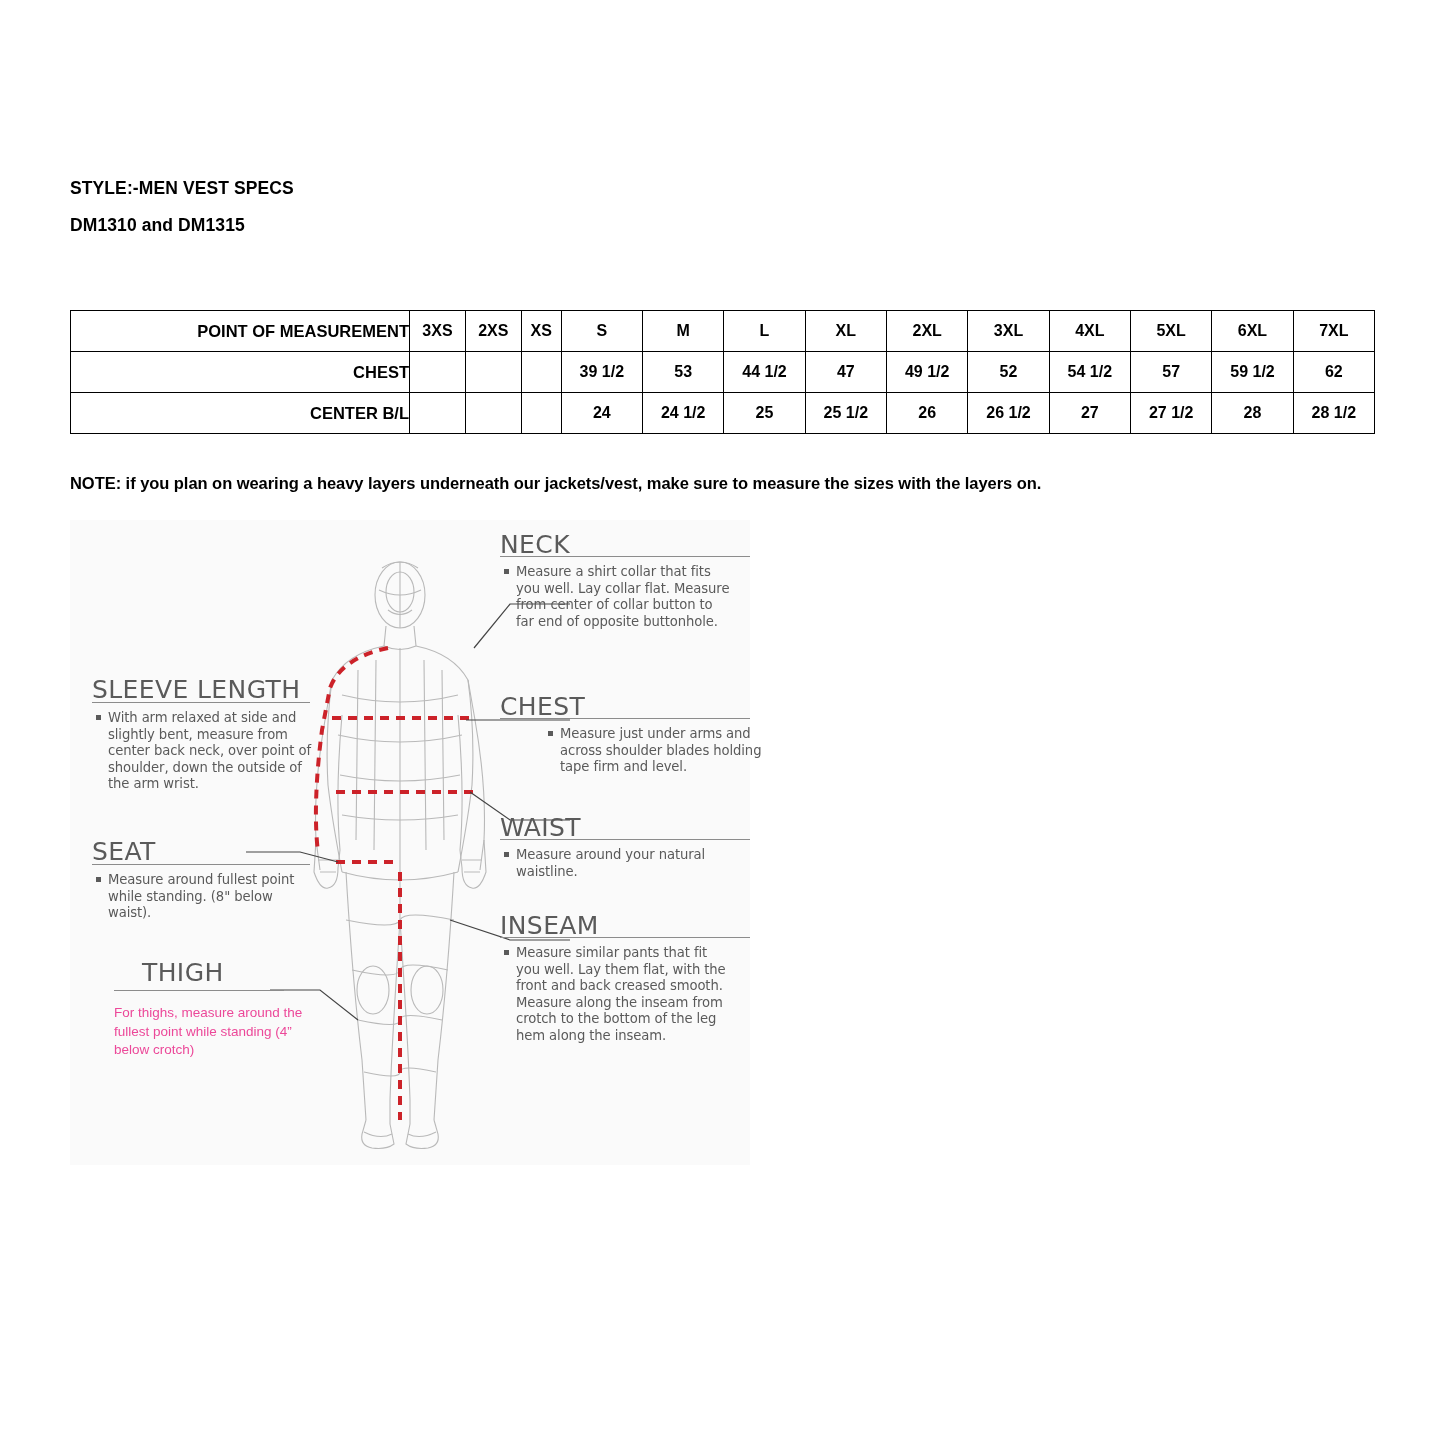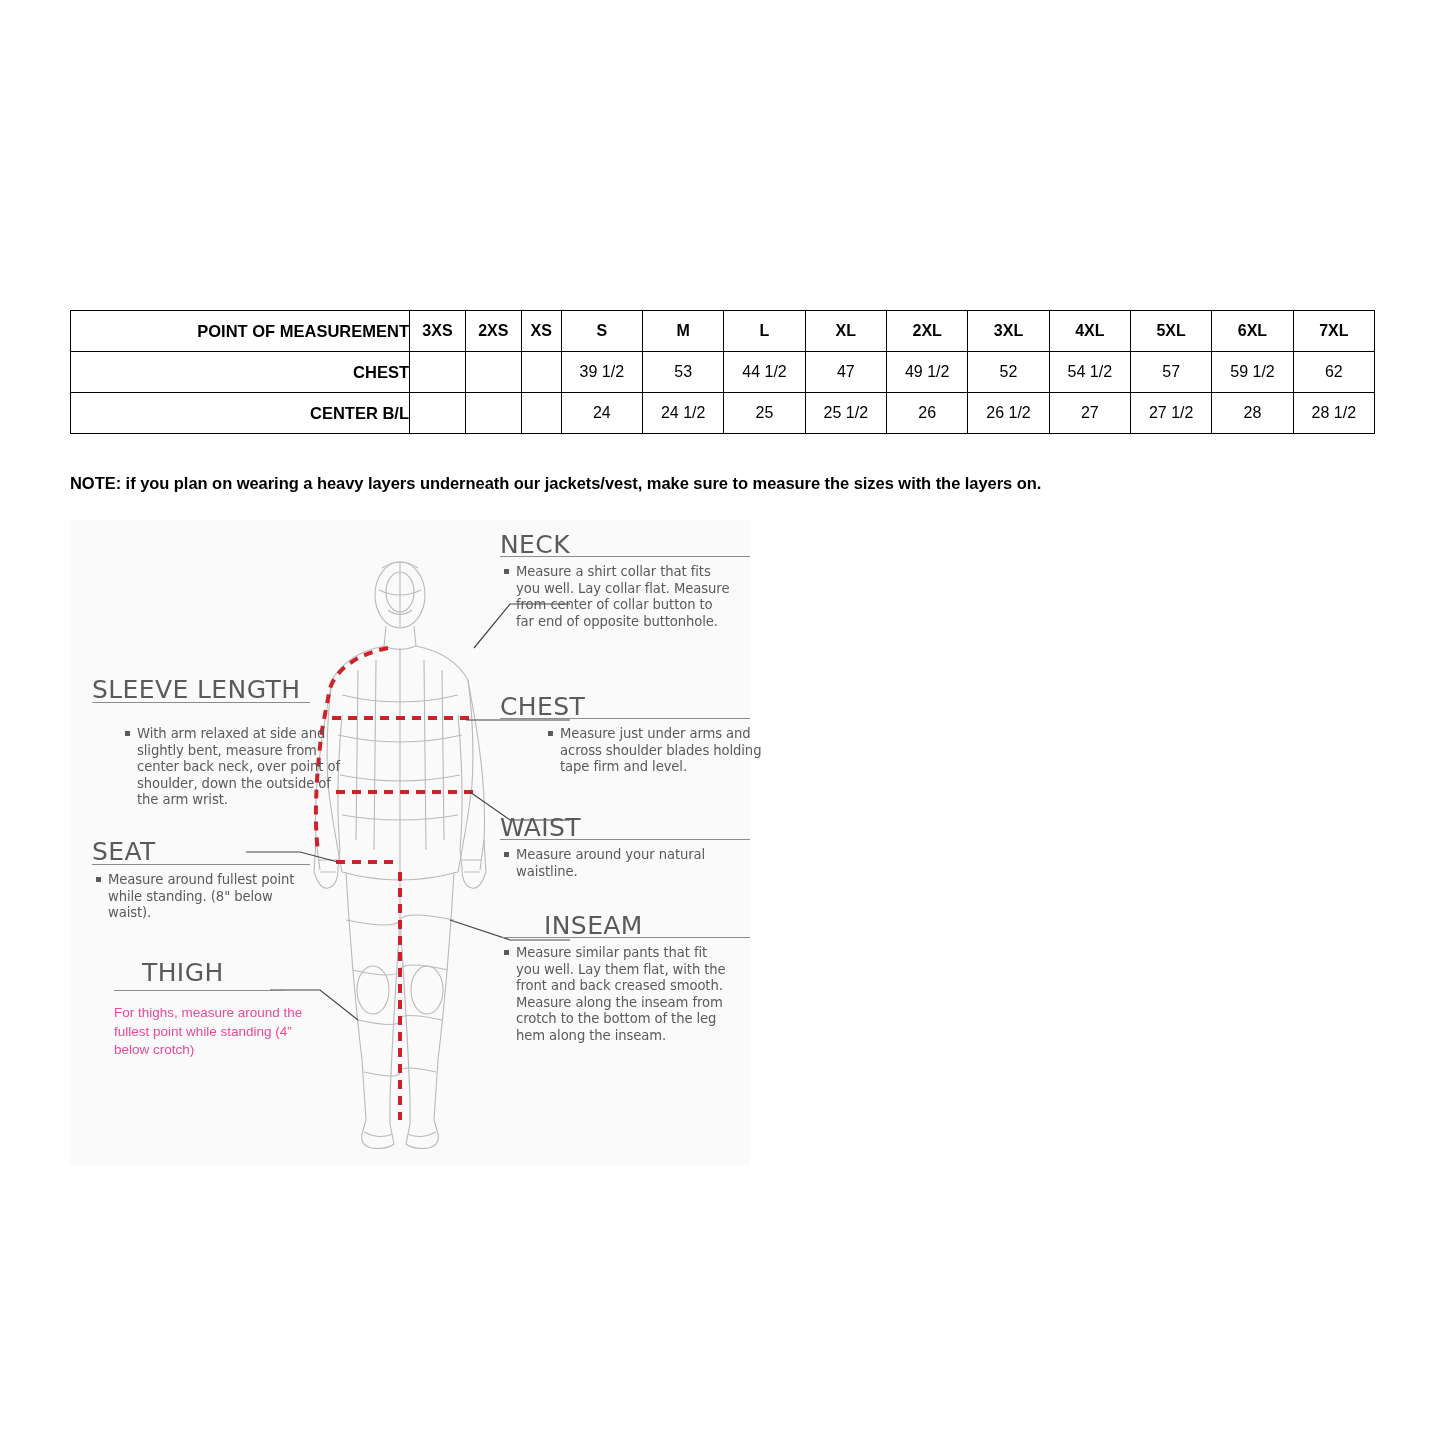--- a/index.html
+++ b/index.html
@@ -39,21 +39,21 @@
     width: 1305px;
     border-collapse: collapse;
     font-size: 16px;
   }
   table.specs td, table.specs th {
     border: 1.3px solid #000000;
     height: 40px;
     padding: 0;
     text-align: center;
     vertical-align: middle;
-    font-weight: normal;
+    font-weight: bold;
   }
   table.specs th.row-head, table.specs td.row-head {
     text-align: right;
     padding-left: 8px;
     font-weight: bold;
     width: 330px;
     font-size: 16.5px;
   }
   table.specs th.size-head {
     font-weight: bold;
@@ -113,20 +113,24 @@
     position: absolute;
     left: 0;
     top: 0;
   }
 </style>
 </head>
 <body>
 
 <div class="page">
 
+  <div class="title-block">
+    <div>STYLE:-MEN VEST SPECS</div>
+    <div class="title-line-2">DM1310 and DM1315</div>
+  </div>
 
   <table class="specs">
     <thead>
       <tr>
         <th class="row-head">POINT OF MEASUREMENT</th>
         <th class="size-head">3XS</th>
         <th class="size-head">2XS</th>
         <th class="size-head">XS</th>
         <th class="size-head">S</th>
         <th class="size-head">M</th>
@@ -270,30 +274,30 @@
       <span>Measure just under arms and across shoulder blades holding tape firm and level.</span>
     </div>
 
     <div class="fig-label" style="left:430px; top:293px;">WAIST</div>
     <div class="rule" style="left:430px; top:319px; width:250px;"></div>
     <div class="fig-body" style="left:446px; top:327px; width:215px;">
       <span class="bullet"></span>
       <span>Measure around your natural waistline.</span>
     </div>
 
-    <div class="fig-label" style="left:430px; top:391px;margin-left:44px;">INSEAM</div>
+    <div class="fig-label" style="left:430px; top:391px;">INSEAM</div>
     <div class="rule" style="left:430px; top:417px; width:250px;"></div>
     <div class="fig-body" style="left:446px; top:425px; width:215px;">
       <span class="bullet"></span>
       <span>Measure similar pants that fit you well. Lay them flat, with the front and back creased smooth. Measure along the inseam from crotch to the bottom of the leg hem along the inseam.</span>
     </div>
 
     <div class="fig-label" style="left:22px; top:155px;">SLEEVE LENGTH</div>
     <div class="rule" style="left:22px; top:182px; width:218px;"></div>
-    <div class="fig-body" style="left:38px; top:206px; width:205px;margin-left:29px;">
+    <div class="fig-body" style="left:38px; top:190px; width:205px;">
       <span class="bullet"></span>
       <span>With arm relaxed at side and slightly bent, measure from center back neck, over point of shoulder, down the outside of the arm wrist.</span>
     </div>
 
     <div class="fig-label" style="left:22px; top:317px;">SEAT</div>
     <div class="rule" style="left:22px; top:344px; width:218px;"></div>
     <div class="fig-body" style="left:38px; top:352px; width:200px;">
       <span class="bullet"></span>
       <span>Measure around fullest point while standing. (8" below waist).</span>
     </div>

